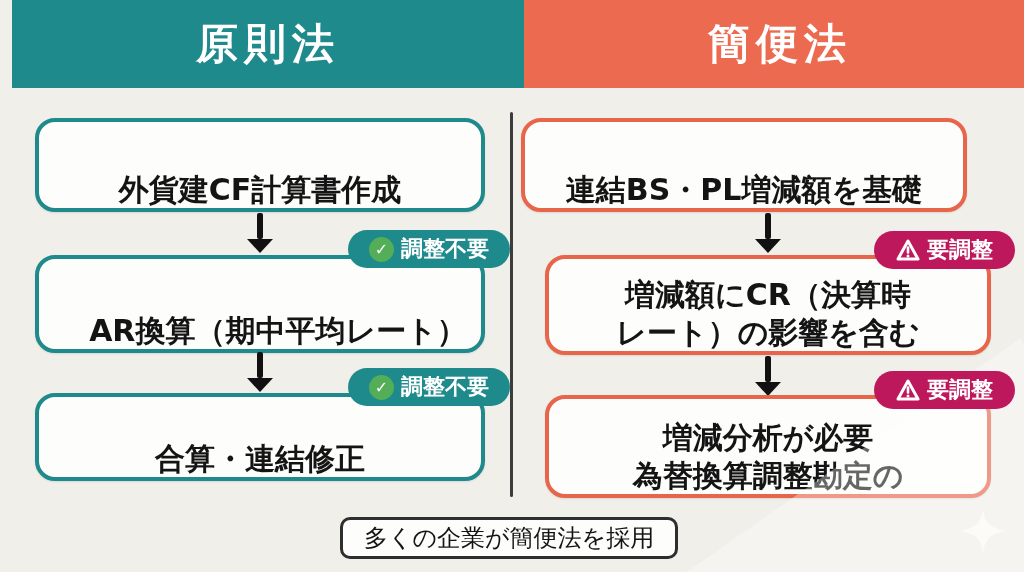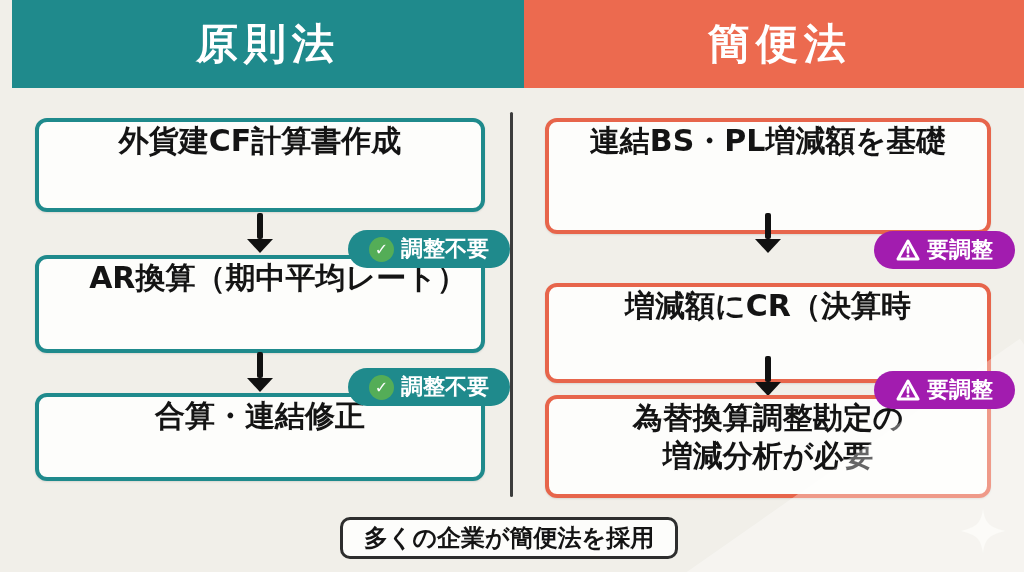--- a/index.html
+++ b/index.html
@@ -35,38 +35,38 @@
   
   .divider {
     position:absolute; left:510px; top:112px;
     width:3px; height:385px; background:#3c3c3c; border-radius:2px;
   }
 
   
   .stepbox {
     position:absolute;
     background:#fdfdfb;
-    border-radius:12px;
+    border-radius:20px;
     display:flex; flex-direction:column;
-    align-items:center; justify-content:flex-start;
+    align-items:center; justify-content:flex-end;
     text-align:center;
     font-weight:bold;
     box-shadow:0 1px 2px rgba(0,0,0,0.10);
   }
   .stepbox .line { display:block; font-size:30px; line-height:1.25; color:#141414; white-space:nowrap; }
   .teal-border  { border:4px solid #1f8a8c; }
   .coral-border { border:4px solid #e7654b; }
 
   
   .box-l1 { left:35px;  top:118px; width:450px; height:94px;  }
   .box-l2 { left:35px;  top:255px; width:450px; height:98px;padding-left:36px;  }
   .box-l3 { left:35px;  top:393px; width:450px; height:88px; }
   
-  .box-r1 { left:545px; top:118px; width:446px; height:116px;  }
-  .box-r2 { left:545px; top:255px; width:446px; height:100px;margin-top:28px; }
+  .box-r1 { left:521px; top:118px; width:446px; height:94px;  }
+  .box-r2 { left:545px; top:255px; width:446px; height:100px; }
   .box-r3 { left:545px; top:395px; width:446px; height:103px; }
 
   
   .arrow { position:absolute; width:28px; height:40px; }
   .arrow .shaft { width:6px; height:26px; background:#111111; margin:0 auto; border-radius:2px; }
   .arrow .head  { width:0; height:0; margin:0 auto;
                   border-left:13px solid transparent; border-right:13px solid transparent;
                   border-top:14px solid #111111; }
   .arr-l1 { left:246px; top:213px; }
   .arr-l2 { left:246px; top:352px; }
@@ -77,21 +77,21 @@
   .badge {
     position:absolute; height:38px;
     border-radius:19px;
     display:flex; align-items:center; justify-content:center;
     gap:7px; padding:0 14px;
     color:#ffffff; font-size:22px; font-weight:bold;
     white-space:nowrap;
     z-index:5;
   }
   .badge.teal-pill   { background:#1f8a8c; }
-  .badge.orange-pill { background:#a21caf; }
+  .badge.orange-pill { background:#be185d; }
   .bdg-l2 { left:348px; top:230px; width:162px; }
   .bdg-l3 { left:348px; top:368px; width:162px; }
   .bdg-r2 { left:874px; top:231px; width:141px; }
   .bdg-r3 { left:874px; top:371px; width:141px; }
 
   .check-circle {
     width:25px; height:25px; border-radius:50%;
     background:#54ad57;
     display:flex; align-items:center; justify-content:center;
     color:#ffffff; font-size:16px; font-weight:bold;
@@ -99,21 +99,21 @@
   }
   .warn-icon { flex:0 0 auto; display:flex; }
 
   
   .footer-note {
     position:absolute; left:340px; top:517px;
     width:338px; height:42px;
     background:#fdfdfb;
     border:3px solid #2e2e2e; border-radius:10px;
     display:flex; align-items:center; justify-content:center;
-    font-size:24px; font-weight:bold; color:#141414;
+    font-size:24px; font-weight:normal; color:#141414;
     white-space:nowrap;
   }
 
   
   .sparkle { position:absolute; left:961px; top:509px; opacity:0.85; }
 </style>
 </head>
 <body>
 
 <div class="titlebar">
@@ -171,40 +171,41 @@
     <svg width="24" height="22" viewBox="0 0 24 22">
       <path d="M12 2 L22 20 L2 20 Z" fill="none" stroke="#ffffff" stroke-width="3" stroke-linejoin="round"></path>
       <line x1="12" y1="8.5" x2="12" y2="13.5" stroke="#ffffff" stroke-width="2.6" stroke-linecap="round"></line>
       <circle cx="12" cy="17" r="1.5" fill="#ffffff"></circle>
     </svg>
   </span>
   <span>要調整</span>
 </div>
 <div class="stepbox coral-border box-r2">
   <span class="line">増減額にCR（決算時</span>
+  <span class="line">レート）の影響を含む</span>
 </div>
 
 <div class="arrow arr-r2">
   <div class="shaft"></div>
     <div class="head"></div>
 </div>
 
 <div class="badge orange-pill bdg-r3">
   <span class="warn-icon">
     <svg width="24" height="22" viewBox="0 0 24 22">
       <path d="M12 2 L22 20 L2 20 Z" fill="none" stroke="#ffffff" stroke-width="3" stroke-linejoin="round"></path>
       <line x1="12" y1="8.5" x2="12" y2="13.5" stroke="#ffffff" stroke-width="2.6" stroke-linecap="round"></line>
       <circle cx="12" cy="17" r="1.5" fill="#ffffff"></circle>
     </svg>
   </span>
   <span>要調整</span>
 </div>
 <div class="stepbox coral-border box-r3">
+  <span class="line">増減分析が必要</span>
   <span class="line">為替換算調整勘定の</span>
-  <span class="line">増減分析が必要</span>
 </div>
 
 <div class="footer-note">
   <span>多くの企業が簡便法を採用</span>
 </div>
 
 <div class="sparkle">
   <svg width="44" height="44" viewBox="0 0 44 44">
     <path d="M22 0 C24 14 28 18 44 22 C28 26 24 30 22 44 C20 30 16 26 0 22 C16 18 20 14 22 0 Z" fill="#fcfbf6"></path>
   </svg>

